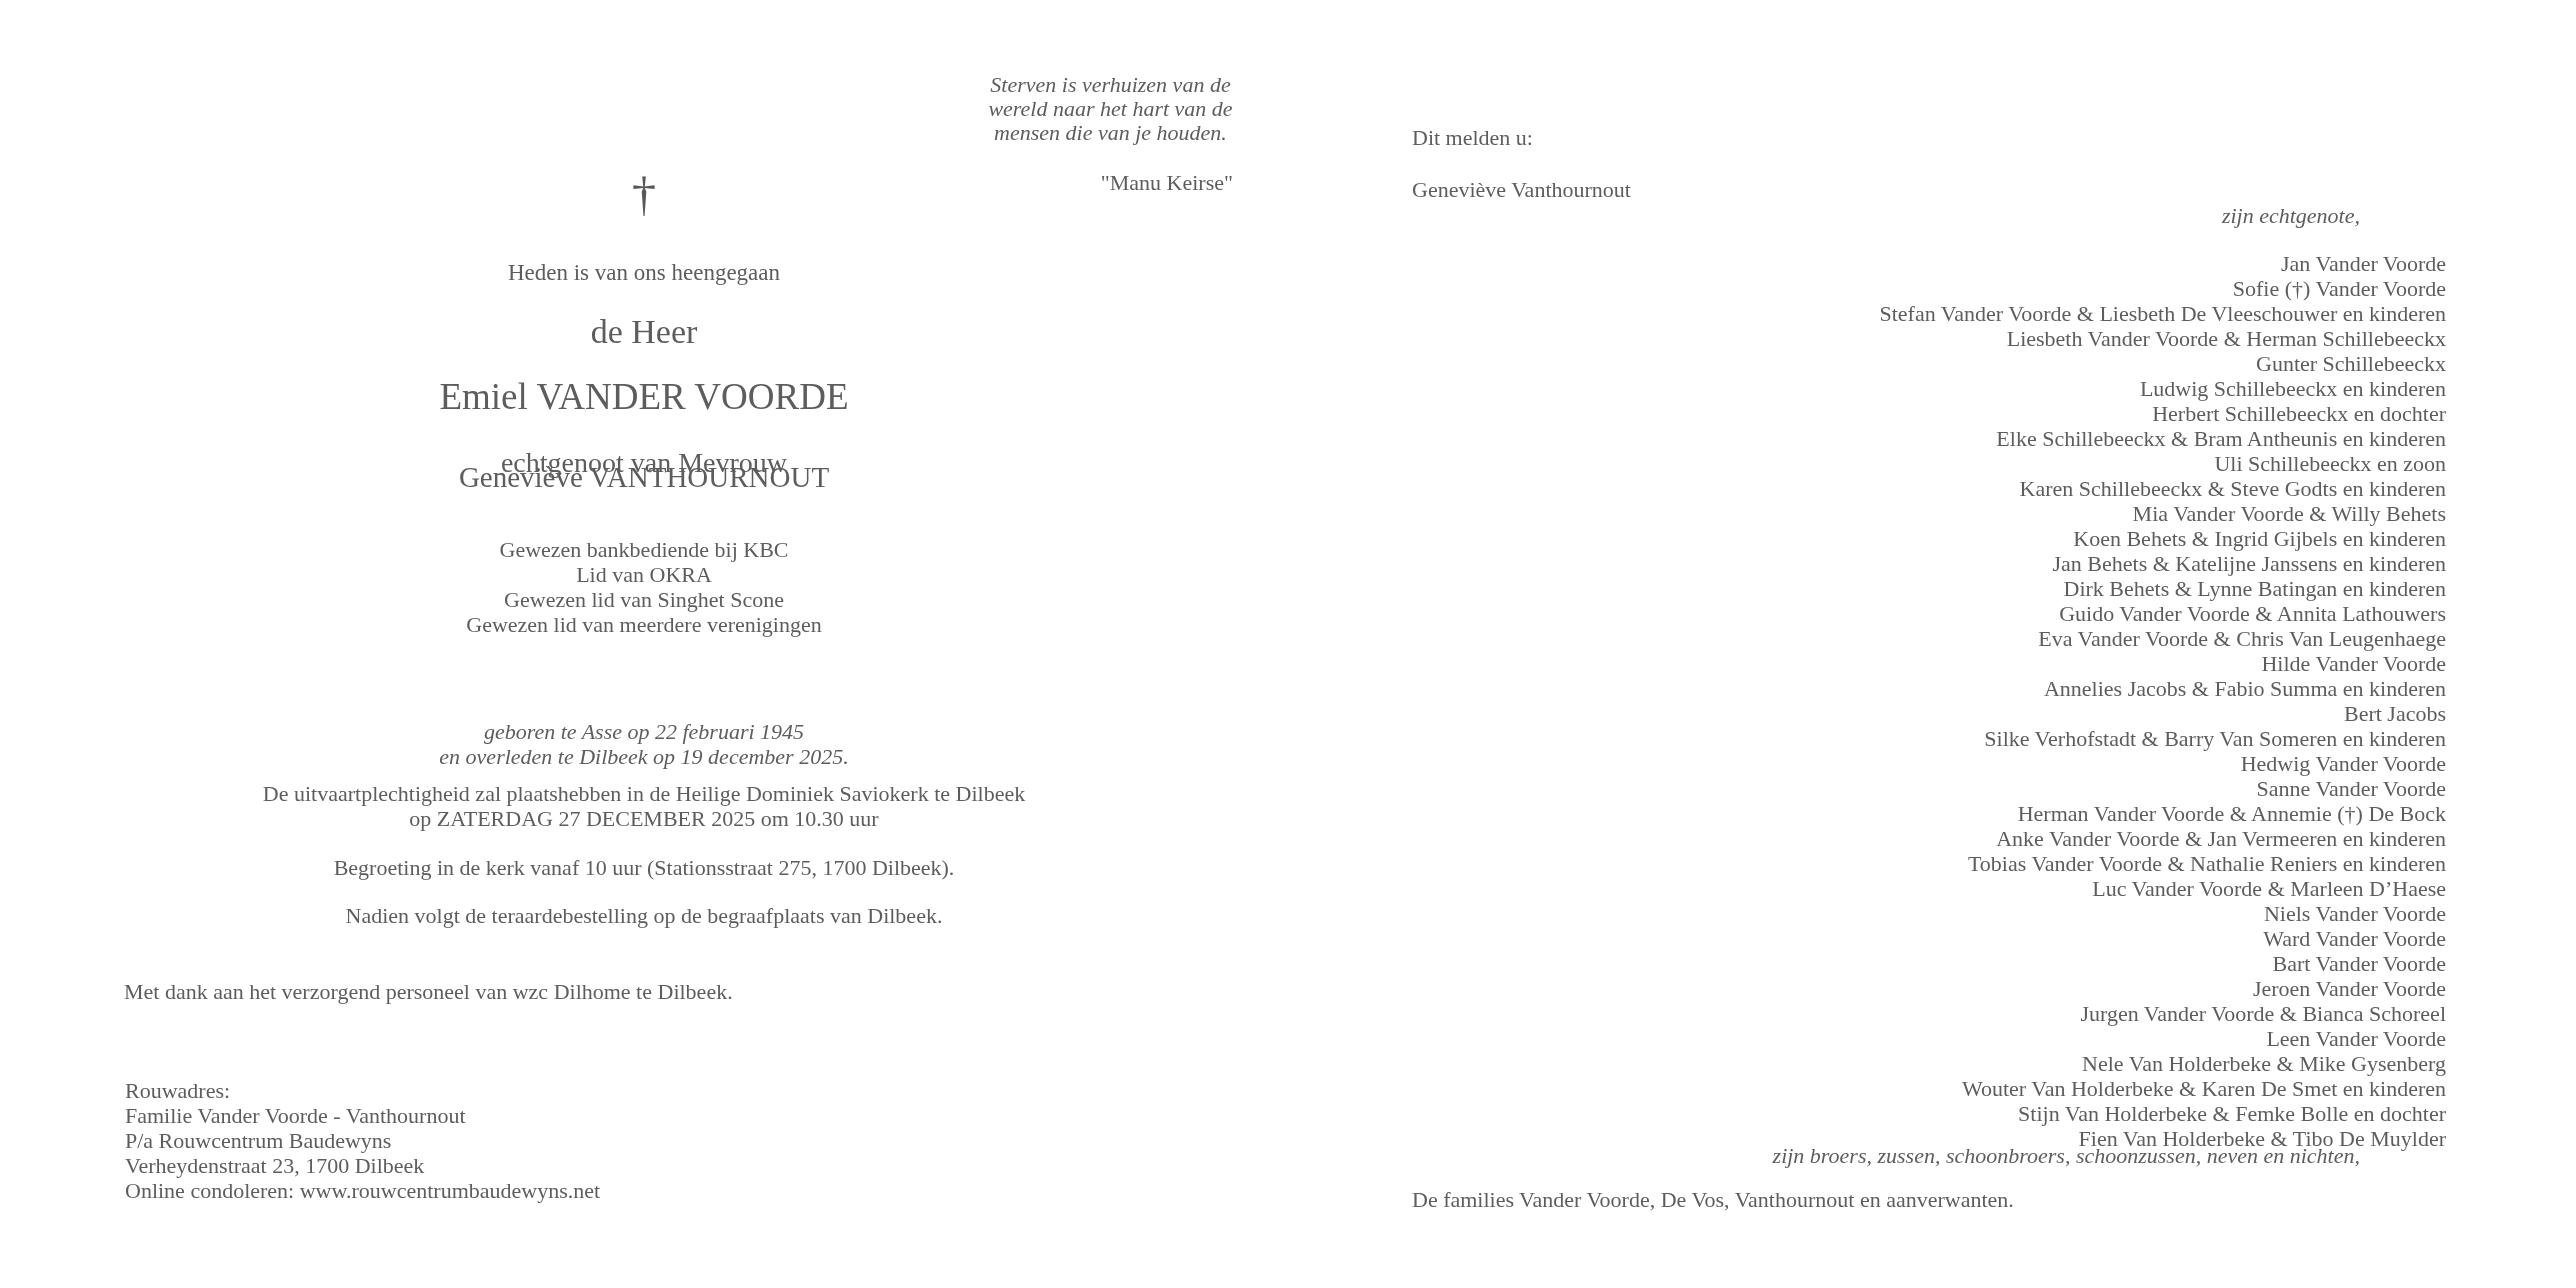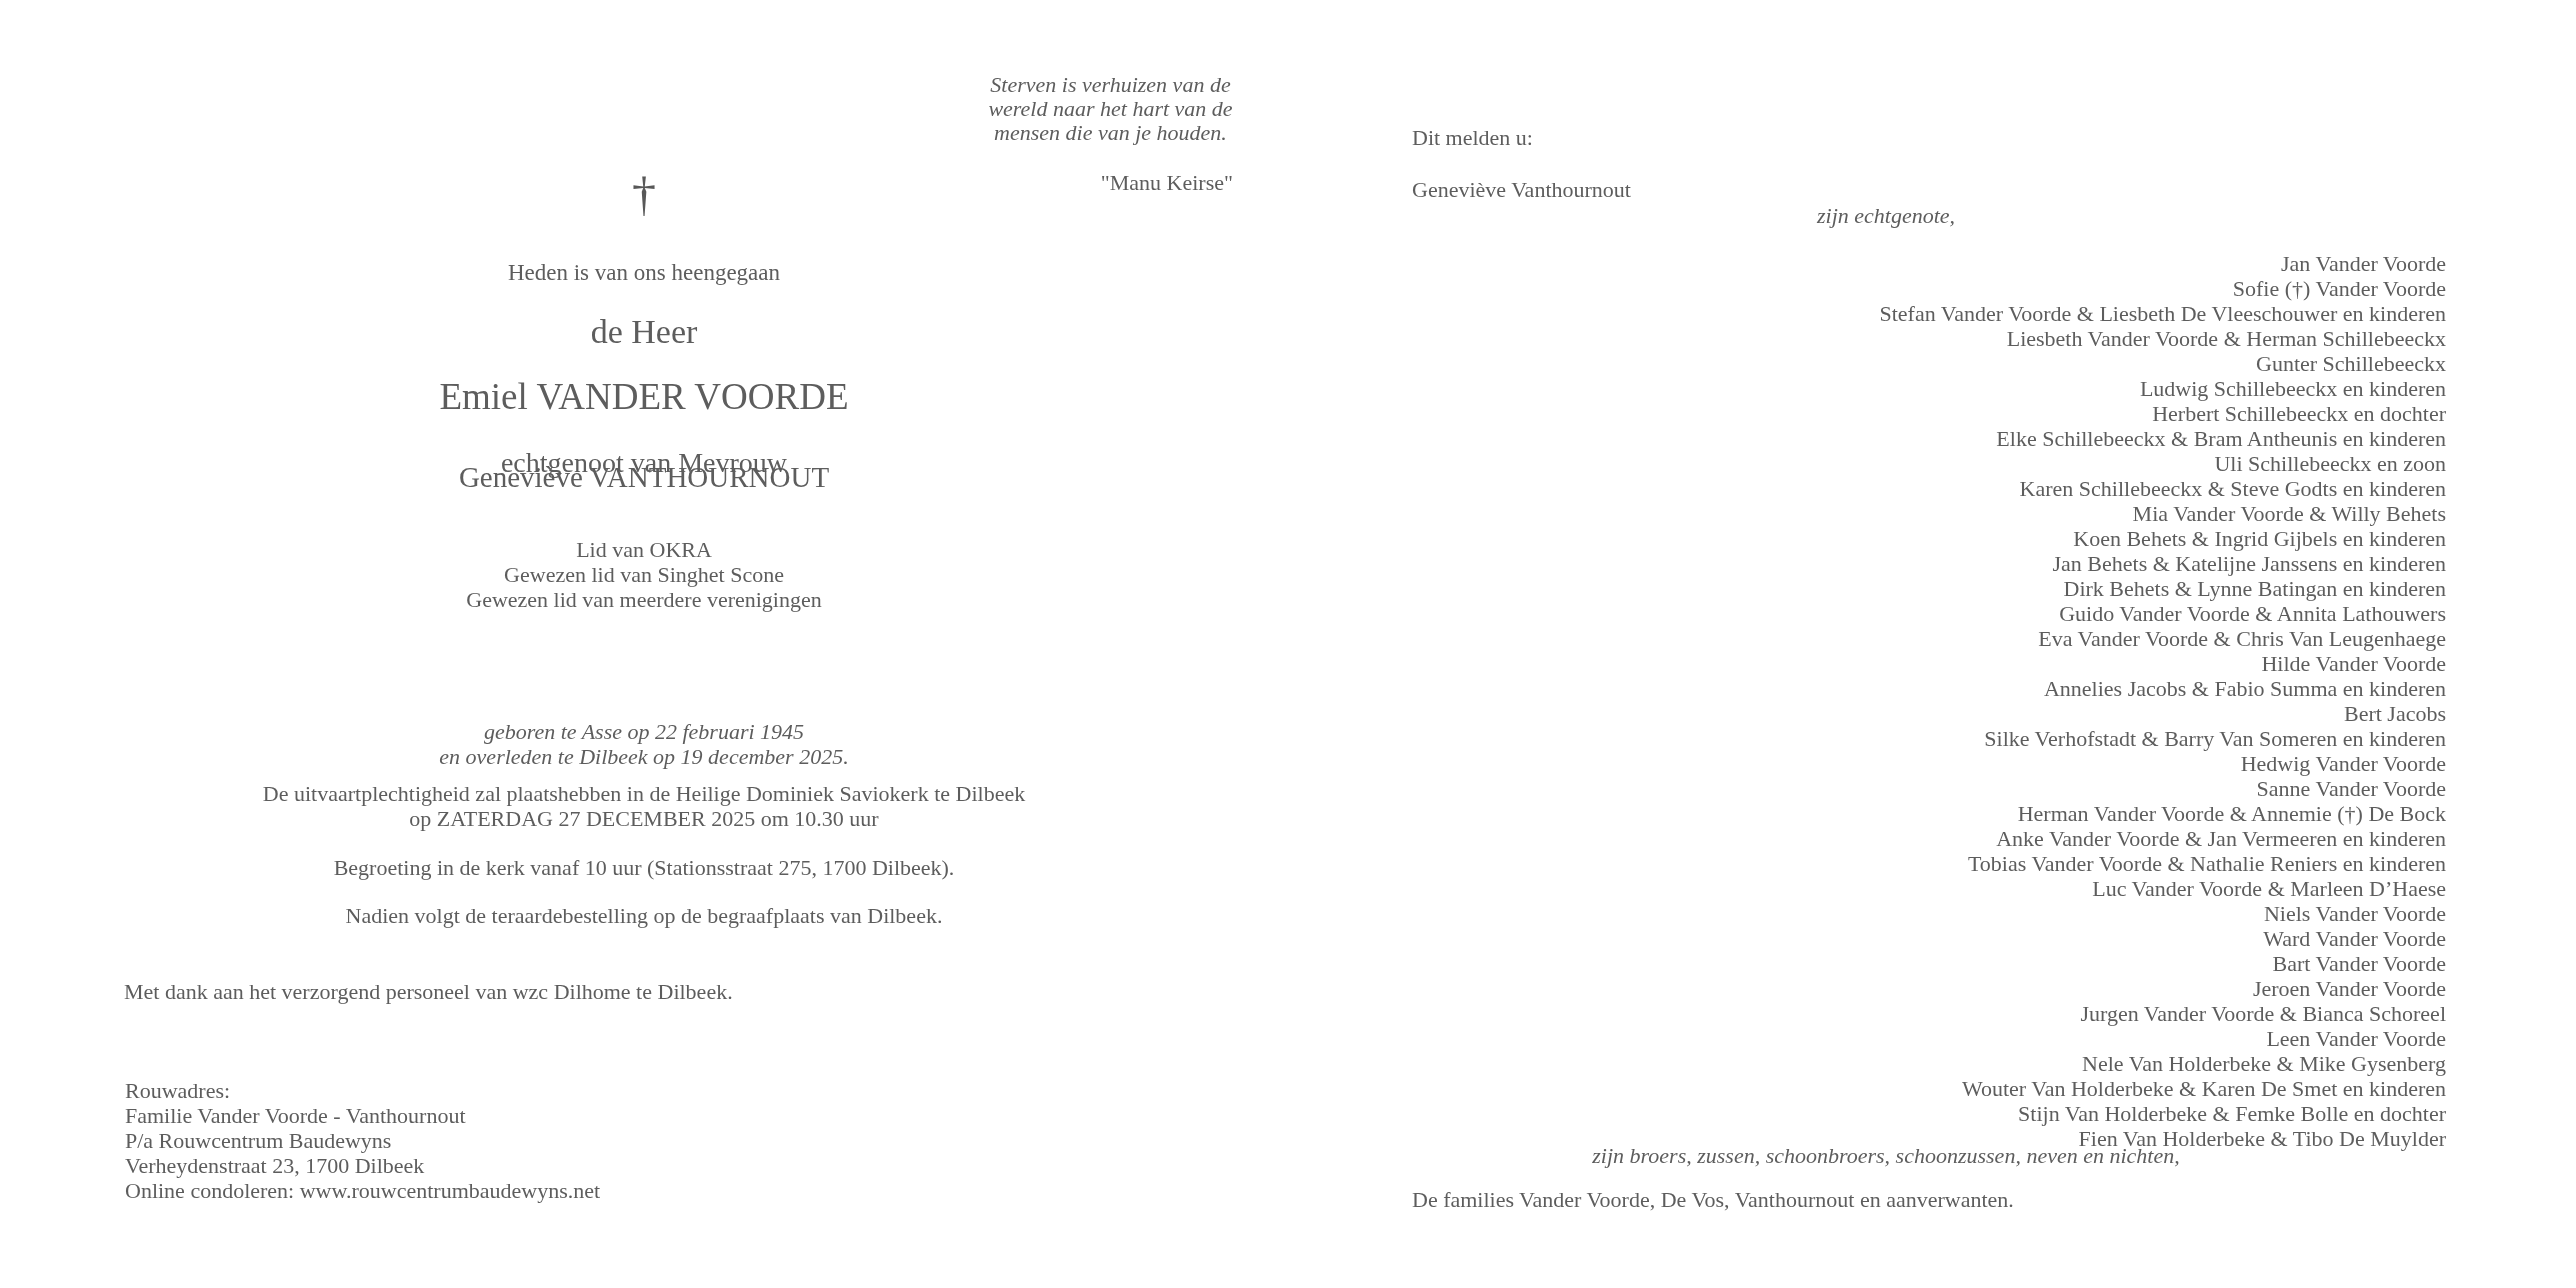--- a/index.html
+++ b/index.html
@@ -85,21 +85,21 @@
   .widow {
     position: absolute;
     left: 1412px;
     top: 177px;
     font-size: 22px;
   }
   .right-align {
     position: absolute;
     left: 1412px;
     width: 948px;
-    text-align: center;
+    text-align: right;
     font-style: italic;
     font-size: 22px;
   }
   .widow-role  { top: 203px; }
   .family-role { top: 1143px; }
 
   .family-list {
     position: absolute;
     left: 1412px;
     top: 251px;
@@ -132,20 +132,21 @@
   </div>
 
   <div class="lcenter cross">†</div>
   <div class="lcenter intro">Heden is van ons heengegaan</div>
   <div class="lcenter honorific">de Heer</div>
   <div class="lcenter deceased">Emiel VANDER VOORDE</div>
   <div class="lcenter sp-intro">echtgenoot van Mevrouw</div>
   <div class="lcenter sp-name">Geneviève VANTHOURNOUT</div>
 
   <div class="lcenter memberships">
+      <div>Gewezen bankbediende bij KBC</div>
       <div>Lid van OKRA</div>
       <div>Gewezen lid van Singhet Scone</div>
       <div>Gewezen lid van meerdere verenigingen</div>
     </div>
   <div class="lcenter lifedates">
       <div>geboren te Asse op 22 februari 1945</div>
       <div>en overleden te Dilbeek op 19 december 2025.</div>
     </div>
   <div class="lcenter service">
       <div>De uitvaartplechtigheid zal plaatshebben in de Heilige Dominiek Saviokerk te Dilbeek</div>

